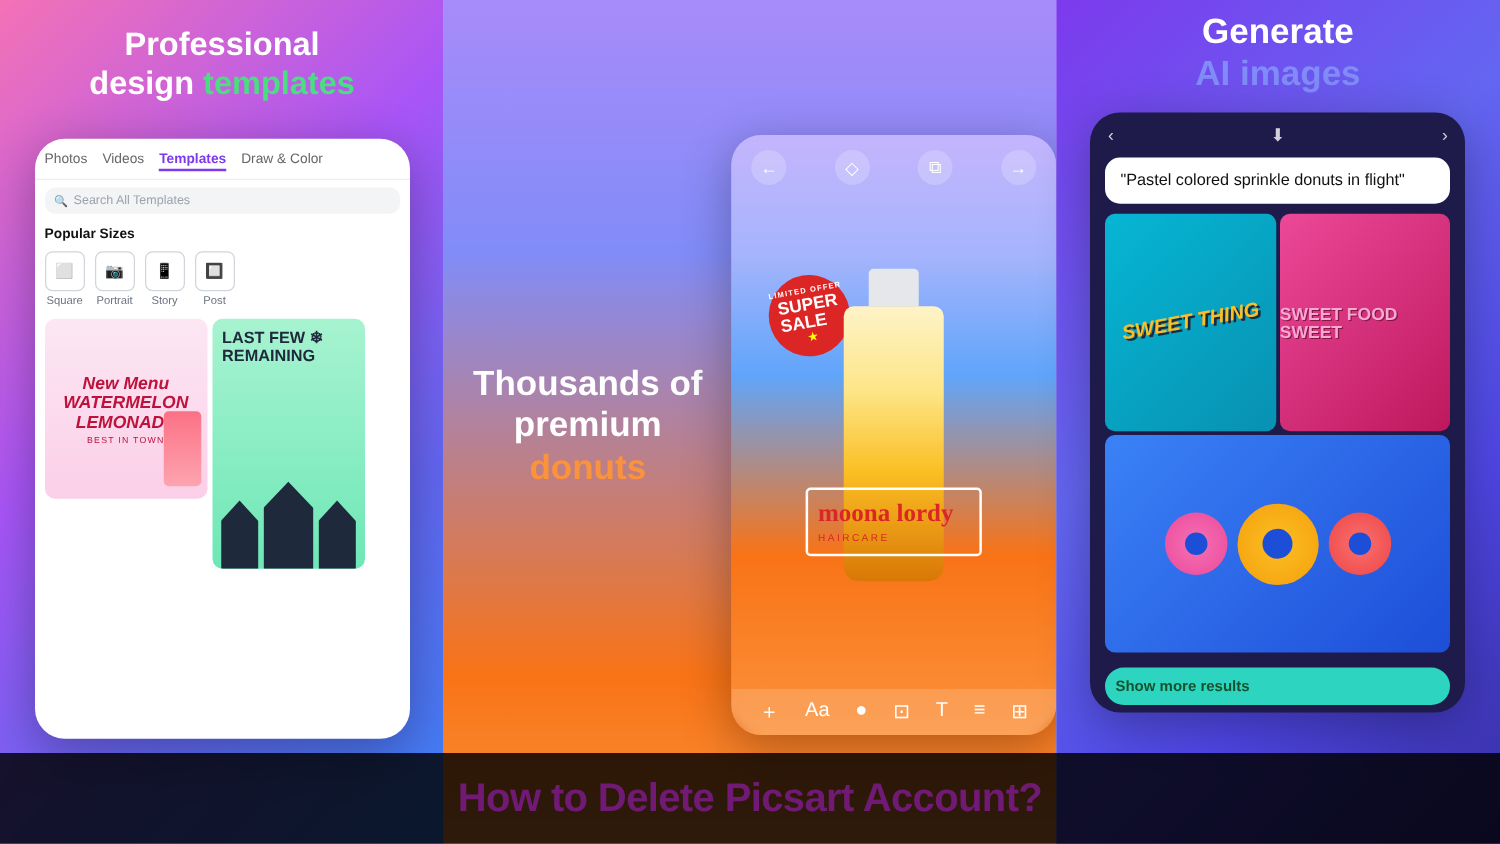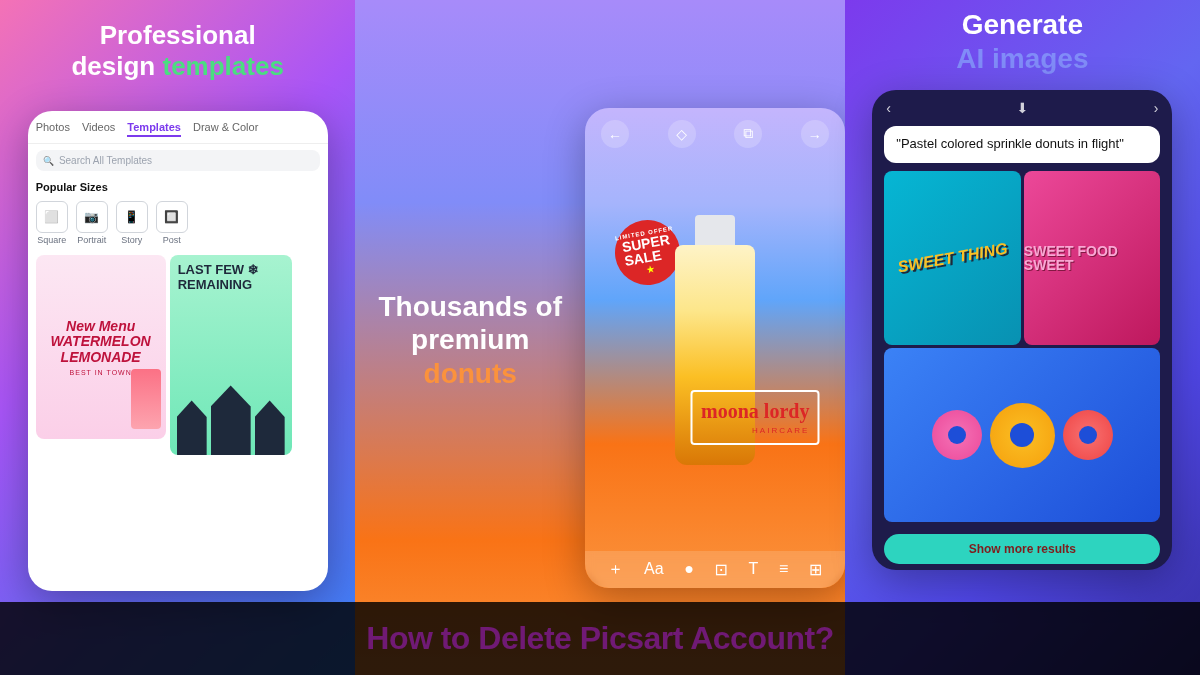--- a/index.html
+++ b/index.html
@@ -125,21 +125,21 @@
     }
 
     .templates-grid {
       display: flex;
       gap: 4px;
       padding: 6px 8px;
     }
 
     .template-card-left {
       width: 130px;
-      height: 184px;
+      height: 144px;
       background: linear-gradient(180deg, #fce7f3 0%, #fbcfe8 100%);
       border-radius: 8px;
       position: relative;
       overflow: hidden;
       display: flex;
       flex-direction: column;
       align-items: center;
       justify-content: center;
     }
 
@@ -301,26 +301,25 @@
       top: -30px;
       left: 50%;
       transform: translateX(-50%);
     }
 
     .bottle-label {
       position: absolute;
       bottom: 20px;
       left: 50%;
       transform: translateX(-50%);
-      width: 129px;
+      width: 141px;
       border: 2px solid white;
       border-radius: 4px;
       padding: 8px;
-      text-align: right;
-      margin-left: 40px;
+      text-align: left;
     }
 
     .bottle-label-text {
       font-size: 20px;
       font-weight: 900;
       color: #dc2626;
       font-family: Georgia, serif;
       line-height: 1.1;
     }
 
@@ -523,24 +522,23 @@
     .donut-1 { background: radial-gradient(#f472b6, #ec4899); }
     .donut-2 { background: radial-gradient(#fbbf24, #f59e0b); width: 65px; height: 65px; }
     .donut-2::after { width: 24px; height: 24px; }
     .donut-3 { background: radial-gradient(#f87171, #ef4444); }
 
     .show-more-btn {
       margin: 6px 12px;
       background: #2dd4bf;
       border-radius: 20px;
       padding: 8px;
-      text-align: center;
       font-size: 12px;
       font-weight: 600;
-      color: #7f1d1d;
+      color: #14532d;
     }
 
     
     .bottom-banner {
       position: absolute;
       bottom: 0;
       left: 0;
       right: 0;
       background: rgba(0, 0, 0, 0.82);
       padding: 18px 40px;

